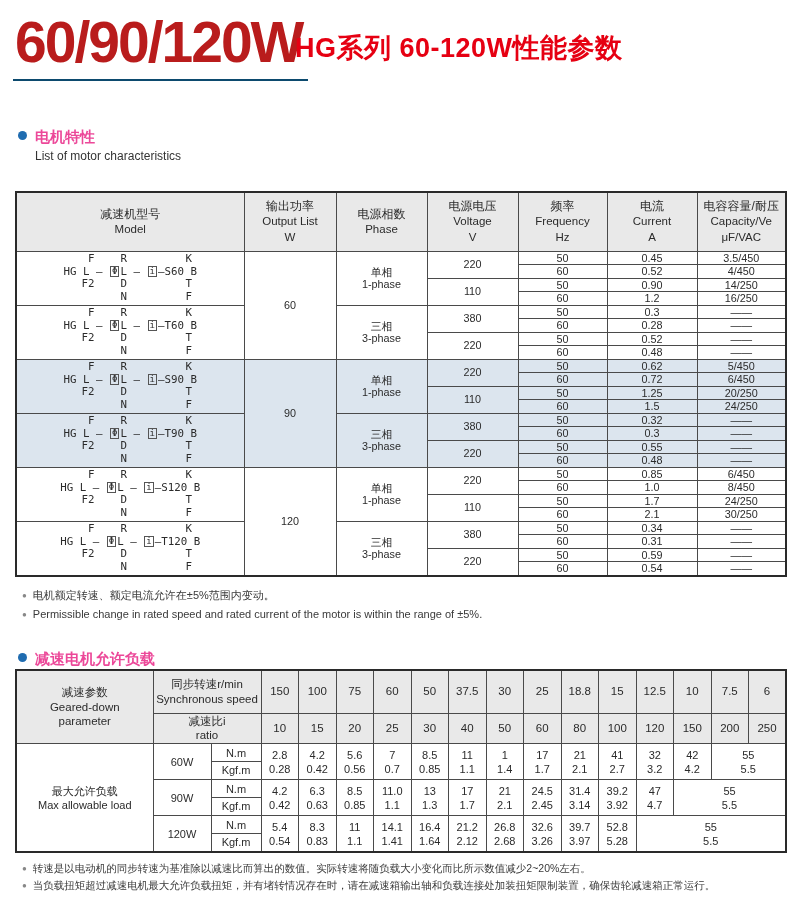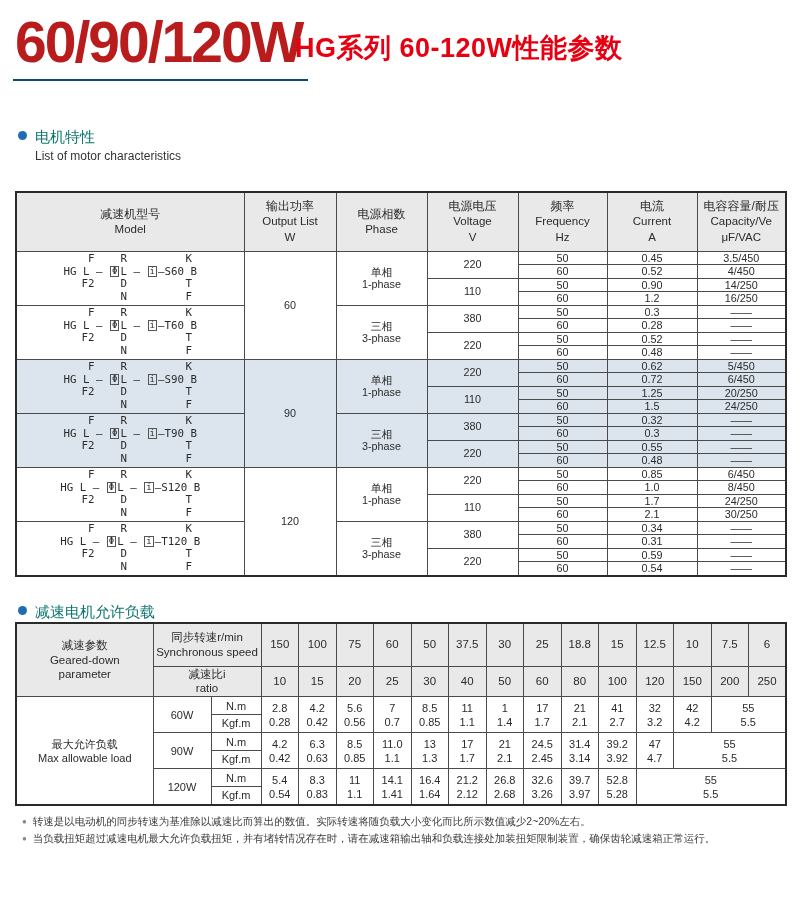--- a/index.html
+++ b/index.html
@@ -9,21 +9,21 @@
   .watt{display:inline-block;margin:12px 0 1px 13px;font-size:57px;font-weight:bold;
         color:#b91c1c;letter-spacing:-2px;line-height:1.08;
         border-bottom:2px solid #0c4a6e;padding:0 6px 5px 2px;}
   .series{position:absolute;left:295px;top:30px;font-size:27px;font-weight:bold;
           color:#e60012;letter-spacing:0.5px;white-space:nowrap;}
   
   .sec{margin:46px 0 0 18px;}
   .sec.second{margin-top:26px;}
   .bullet{display:inline-block;width:9px;height:9px;border-radius:50%;background:#1f6cb0;
           margin-right:8px;vertical-align:2px;}
-  .sec-cn{font-size:15px;font-weight:normal;color:#0f766e;}
+  .sec-cn{font-size:15px;font-weight:bold;color:#ec4899;}
   .sec-en{margin:2px 0 0 17px;font-size:12px;color:#333;}
   
   table{border-collapse:collapse;table-layout:fixed;margin-left:15px;width:770px;
         border:2px solid #2a2a2a;}
   th,td{border:1px solid #4a4a4a;text-align:center;vertical-align:middle;padding:0;}
   thead th{background:#e9e9e9;font-weight:normal;}
   
   #motorTable{margin-top:28px;}
   #motorTable thead th{height:58px;font-size:12px;line-height:1.35;}
   #motorTable thead .en{font-size:11.5px;}
@@ -277,20 +277,24 @@
           <td>——</td>
         </tr>
         <tr>
           <td>60</td>
           <td>0.54</td>
           <td>——</td>
         </tr>
       </tbody>
   </table>
 
+  <div class="notes">
+    <div class="note"><span class="nb">●</span><span>电机额定转速、额定电流允许在±5%范围内变动。</span></div>
+    <div class="note"><span class="nb">●</span><span>Permissible change in rated speed and rated current of the motor is within the range of ±5%.</span></div>
+  </div>
 
   <div class="sec second">
     <span class="bullet"></span><span class="sec-cn">减速电机允许负载</span>
   </div>
 
   <table id="loadTable">
     <colgroup>
       <col style="width:137px">
         <col style="width:58px">
         <col style="width:50px">

